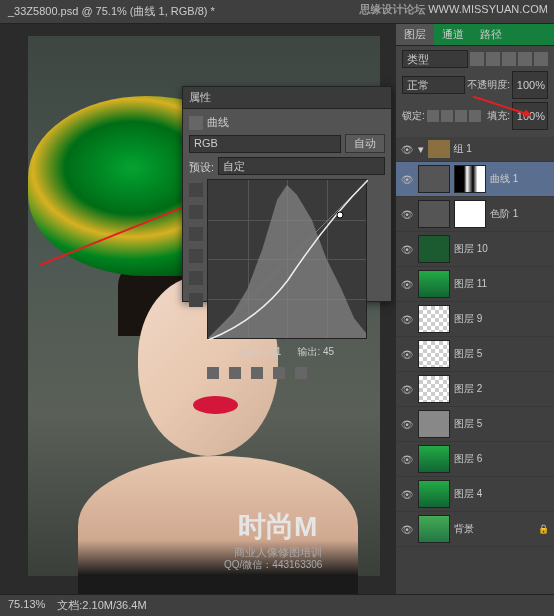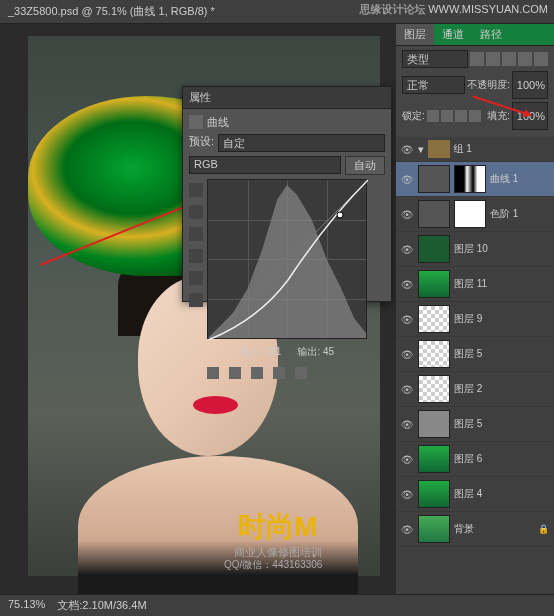--- a/index.html
+++ b/index.html
@@ -7,31 +7,31 @@
 .top-tab{background:#3f3f3f;padding:4px 8px;border-bottom:1px solid #222;color:#ccc;}
 .main{display:flex;height:570px;}
 .canvas-area{width:396px;background:#2b2b2b;position:relative;overflow:hidden;}
 .canvas{position:absolute;left:28px;top:12px;width:352px;height:540px;background:#4a5048;}
 .portrait-bg{position:absolute;left:0;top:0;right:0;bottom:0;background:linear-gradient(180deg,#3d4640 0%,#4a5550 30%,#5a6058 70%,#3a3f3a 100%);}
 .headdress{position:absolute;left:0;top:60px;width:260px;height:180px;background:radial-gradient(ellipse at 40% 40%,#1a9d3e 0%,#0d7028 30%,#c9a832 45%,#15832f 60%,#0a5020 80%);border-radius:50% 60% 40% 50%;filter:contrast(1.2);}
 .face{position:absolute;left:110px;top:240px;width:140px;height:180px;background:linear-gradient(135deg,#f0d8c8 0%,#e8c8b0 50%,#d0b098 100%);border-radius:45% 45% 50% 50%;}
 .hair{position:absolute;left:90px;top:200px;width:200px;height:100px;background:#1a1410;border-radius:50% 50% 0 0;}
 .lips{position:absolute;left:165px;top:360px;width:45px;height:18px;background:#d4163a;border-radius:50%;}
 .shoulders{position:absolute;left:50px;top:420px;width:280px;height:140px;background:linear-gradient(180deg,#e8c8b0 0%,#d0a890 60%,#1a1a1a 85%);border-radius:50% 50% 0 0;}
-.logo{position:absolute;left:210px;bottom:30px;color:#eab308;font-size:28px;font-weight:bold;}
+.logo{position:absolute;left:210px;bottom:30px;color:#e5e5e5;font-size:28px;font-weight:bold;}
 .logo-sub{position:absolute;left:206px;bottom:16px;color:#aaa;font-size:11px;}
 .logo-qq{position:absolute;left:196px;bottom:4px;color:#aaa;font-size:10px;}
 .arrow1{position:absolute;left:40px;top:240px;width:160px;height:2px;background:#e02020;transform:rotate(-22deg);transform-origin:left;}
 .arrow2{position:absolute;left:470px;top:114px;width:60px;height:2px;background:#e02020;transform:rotate(18deg);transform-origin:right;}
 .arrow2::after{content:'';position:absolute;right:-2px;top:-3px;border-left:8px solid #e02020;border-top:4px solid transparent;border-bottom:4px solid transparent;}
 .arrow1::after{content:'';position:absolute;right:-2px;top:-3px;border-left:8px solid #e02020;border-top:4px solid transparent;border-bottom:4px solid transparent;}
 .prop-panel{position:absolute;left:182px;top:62px;width:210px;height:216px;background:#535353;border:1px solid #222;box-shadow:0 2px 8px rgba(0,0,0,.5);}
 .prop-header{background:#3a3a3a;padding:3px 6px;border-bottom:1px solid #222;}
 .prop-content{padding:6px;}
-.prop-row{display:flex;align-items:flex-start;gap:4px;margin-bottom:4px;}
+.prop-row{display:flex;align-items:flex-end;gap:4px;margin-bottom:4px;}
 .prop-row select,.dd{flex:1;background:#3a3a3a;border:1px solid #222;color:#ccc;padding:1px 4px;height:18px;}
 .btn{background:#5a5a5a;border:1px solid #333;padding:1px 8px;color:#ccc;}
 .curves-box{display:flex;gap:4px;}
 .curves-tools{display:flex;flex-direction:column;gap:8px;padding-top:4px;}
 .curves-tools span{width:14px;height:14px;background:#444;display:block;}
 .curves-graph{width:160px;height:160px;background:#3a3a3a;border:1px solid #222;position:relative;}
 .grid-line{position:absolute;background:#555;}
 .histogram{position:absolute;left:0;right:0;bottom:0;height:100%;}
 .curve-line{position:absolute;left:0;top:0;}
 .io-row{display:flex;justify-content:center;gap:16px;margin-top:6px;}
@@ -83,26 +83,26 @@
     <div class="arrow1"></div>
 
     <div class="prop-panel">
       <div class="prop-header">属性</div>
       <div class="prop-content">
         <div class="prop-row">
           <span style="width:14px;height:14px;background:#666;"></span>
           <span>曲线</span>
         </div>
         <div class="prop-row">
+          <div class="dd">RGB</div>
+          <button class="btn">自动</button>
+        </div>
+        <div class="prop-row">
           <span>预设:</span>
           <div class="dd">自定</div>
-        </div>
-        <div class="prop-row">
-          <div class="dd">RGB</div>
-          <button class="btn">自动</button>
         </div>
         <div class="curves-box">
           <div class="curves-tools">
             <span></span>
             <span></span>
             <span></span>
             <span></span>
             <span></span>
             <span></span>
           </div>

